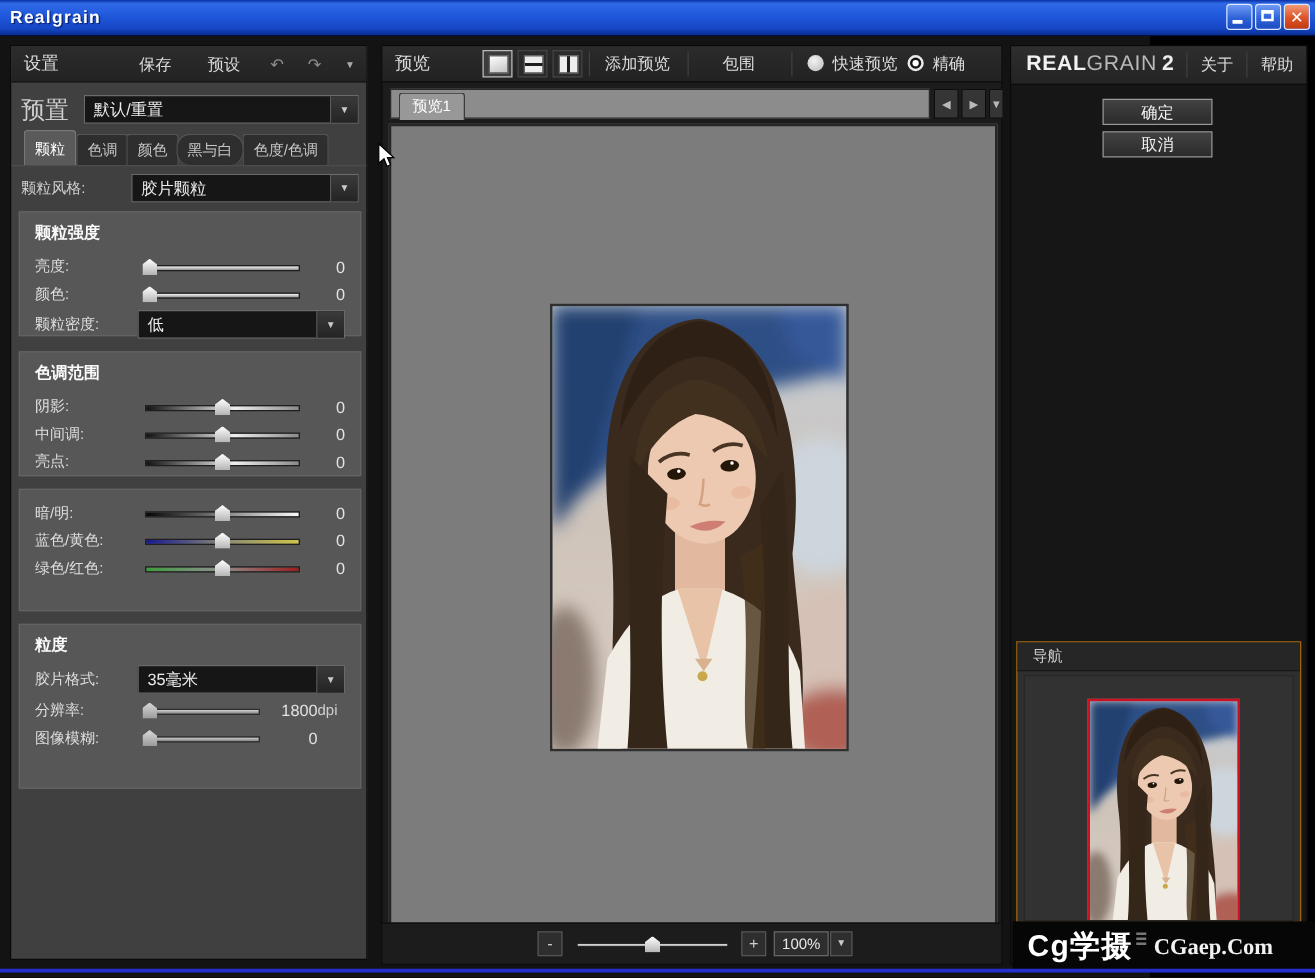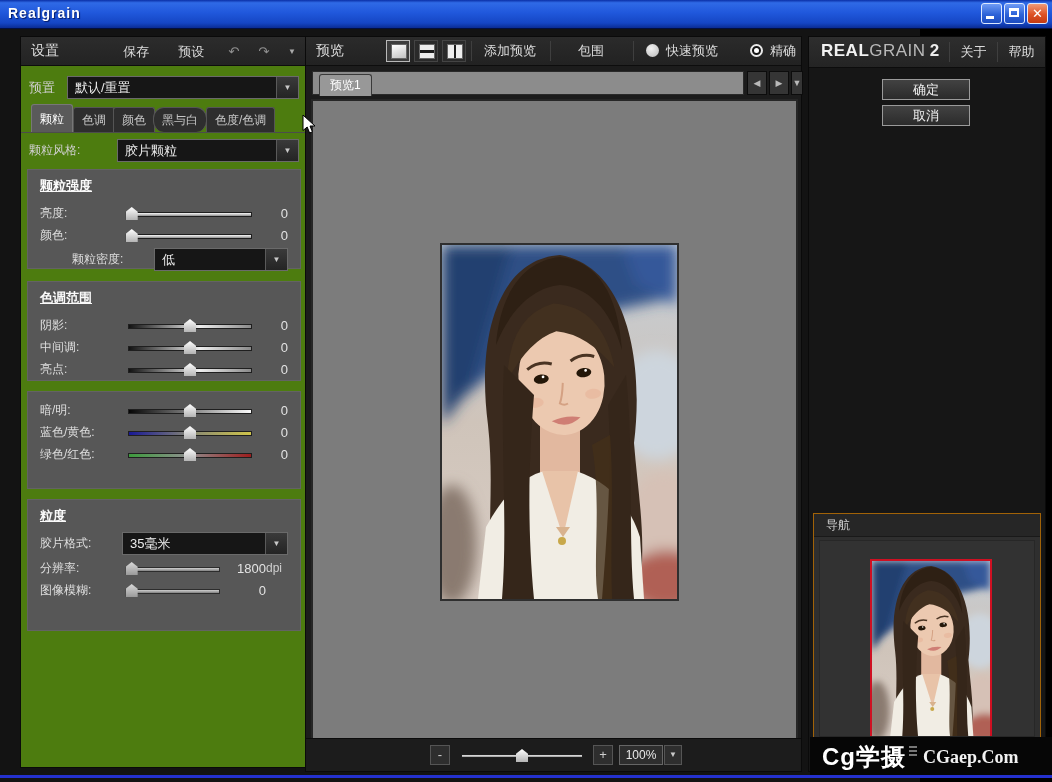--- a/index.html
+++ b/index.html
@@ -42,47 +42,47 @@
   .track.gr{background:linear-gradient(90deg,#3d9b3d,#8f8f8f 48%,#9c1d1d);}
   .handle{position:absolute;top:4px;width:12px;height:13px;margin-left:-6px;
     background:linear-gradient(180deg,#ffffff,#b4b4b4);
     clip-path:polygon(50% 0%,100% 36%,100% 100%,0% 100%,0% 36%);
     filter:drop-shadow(0 0 1px #000);}
   .disabled .lbl,.disabled .val,.disabled .unit{color:#969696;}
   .disabled .track{opacity:.75;}
   .disabled .handle{background:linear-gradient(180deg,#d9d9d9,#9a9a9a);}
 
   
-  .left-panel{position:absolute;left:20px;top:36px;width:286px;height:732px;background:#4d7c0f;
+  .left-panel{position:absolute;left:8px;top:36px;width:286px;height:732px;background:#404040;
     border:1px solid #0a0a0a;box-sizing:border-box;}
   .lp-header{position:absolute;left:0;top:0;width:100%;height:28px;
     background:linear-gradient(180deg,#2c2c2c,#232323);border-bottom:1px solid #0d0d0d;
     display:flex;align-items:center;}
   .lp-title{color:#dcdcdc;font-size:14px;padding-left:10px;flex:1;}
   .hbtn{color:#dcdcdc;font-size:13px;padding:0 14px;line-height:27px;}
   .hico{color:#8f8f8f;font-size:13px;padding:0 9px;line-height:27px;}
   .hico.small{font-size:8px;color:#aaa;}
 
   .preset-row{position:absolute;left:0;top:38px;width:100%;height:25px;display:flex;align-items:center;}
-  .preset-lbl{color:#cfcfcf;font-size:13px;padding:0 12px 0 8px;}
+  .preset-lbl{color:#cfcfcf;font-size:19px;padding:0 12px 0 8px;}
   .preset-dd{flex:1;margin-right:6px;}
 
   .tabs-row{position:absolute;left:0;top:66px;width:100%;height:29px;border-bottom:1px solid #4c4c4c;}
   .tab{position:absolute;bottom:0;height:25px;background:#2e2e2e;border:1px solid #555;
     border-bottom:none;border-radius:3px 3px 0 0;color:#c6c6c6;font-size:12px;
     text-align:center;line-height:25px;box-sizing:border-box;padding:0 8px;}
   .tab.active{height:28px;line-height:28px;background:#5a5a5a;color:#fff;border-color:#777;}
 
   .gs-row{position:absolute;left:0;top:100px;width:100%;height:26px;display:flex;align-items:center;}
   .gs-lbl{color:#cfcfcf;font-size:12px;width:96px;padding-left:8px;box-sizing:border-box;}
   .gs-dd{flex:1;margin-right:6px;}
 
   .section{position:absolute;left:6px;width:274px;background:#575757;border:1px solid #636363;
     box-sizing:border-box;padding:7px 12px 6px 12px;}
-  .sec-title{color:#fafafa;font-weight:bold;font-size:13px;margin-bottom:7px;text-decoration:underline;}
+  .sec-title{color:#fafafa;font-weight:bold;font-size:13px;margin-bottom:7px;}
   .srow{display:flex;align-items:center;height:22px;}
   .srow .lbl{width:82px;color:#dedede;font-size:12px;white-space:nowrap;}
   .srow .val{width:30px;text-align:right;color:#e3e3e3;font-size:13px;}
   .srow .val.wide{width:40px;}
   .srow .unit{width:22px;color:#cfcfcf;font-size:12px;text-align:left;}
   .srow .dd{flex:1;}
   .cbrow{display:flex;align-items:center;height:24px;}
   .checkbox{width:14px;height:14px;margin-left:4px;background:#171717;border:1px solid #d2d2d2;
     position:relative;box-sizing:content-box;}
   .checkbox.checked::after{content:"✓";position:absolute;left:1px;top:-3px;color:#fff;
@@ -304,21 +304,21 @@
         <span class="val">0</span>
       </div>
       <div class="srow">
         <span class="lbl">颜色:</span>
         <div class="slider">
           <div class="track"></div>
           <div class="handle" style="left:3%;"></div>
         </div>
         <span class="val">0</span>
       </div>
-      <div class="srow" style="margin-top:2px;margin-left:32px;">
+      <div class="srow" style="margin-top:2px;">
         <span class="lbl">颗粒密度:</span>
         <div class="dd">
           <span class="dd-text">低</span>
           <span class="dd-btn">▼</span>
         </div>
       </div>
     </div>
 
     <div class="section" style="top:244px;height:100px;">
       <div class="sec-title">色调范围</div>
@@ -420,21 +420,21 @@
         </div>
       <span class="pv-div" style="left:165px;"></span>
       <span class="pv-btn" style="left:166px;width:76px;">添加预览</span>
       <span class="pv-div" style="left:244px;"></span>
       <span class="pv-btn" style="left:245px;width:80px;">包围</span>
       <span class="pv-div" style="left:327px;"></span>
       <div class="radio-grp" style="left:340px;">
         <span class="radio unsel"></span>
         <span class="radio-lbl">快速预览</span>
       </div>
-      <div class="radio-grp" style="left:444px;">
+      <div class="radio-grp" style="left:420px;">
         <span class="radio sel"></span>
         <span class="radio-lbl">精确</span>
       </div>
     </div>
 
     <div class="tabstrip">
       <span class="pvtab">预览1</span>
     </div>
     <span class="tarr" style="left:441px;width:20px;">◀</span>
     <span class="tarr" style="left:463px;width:20px;">▶</span>

